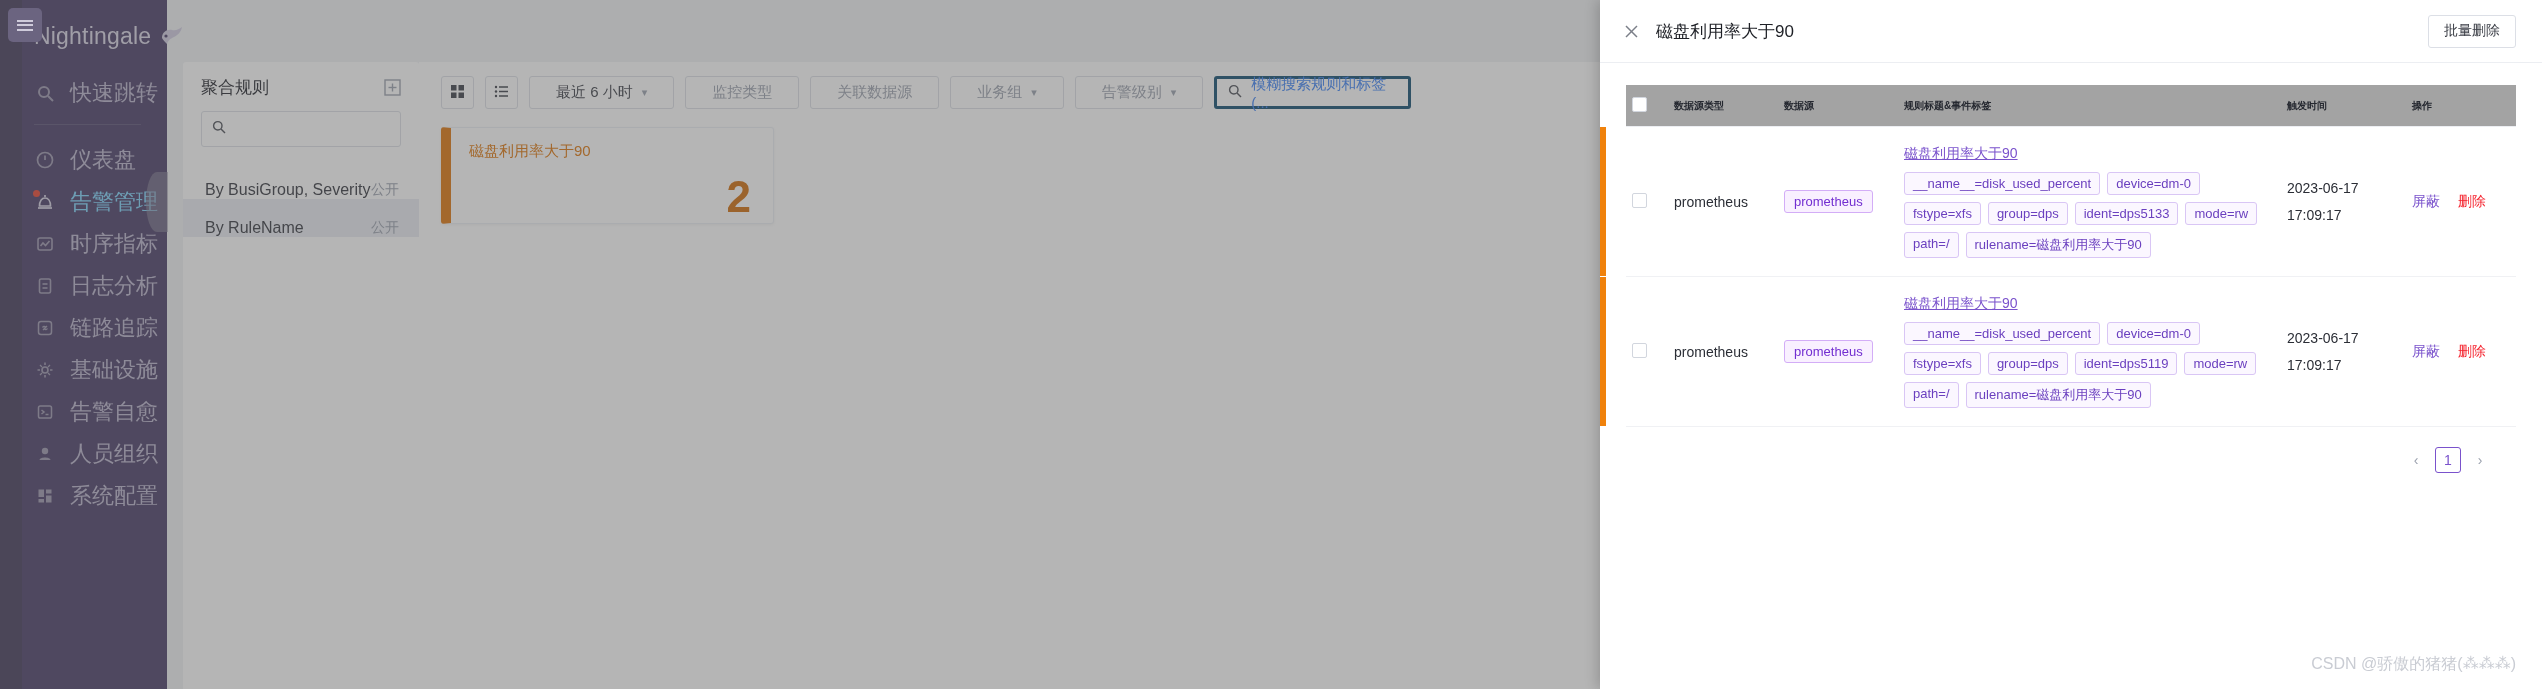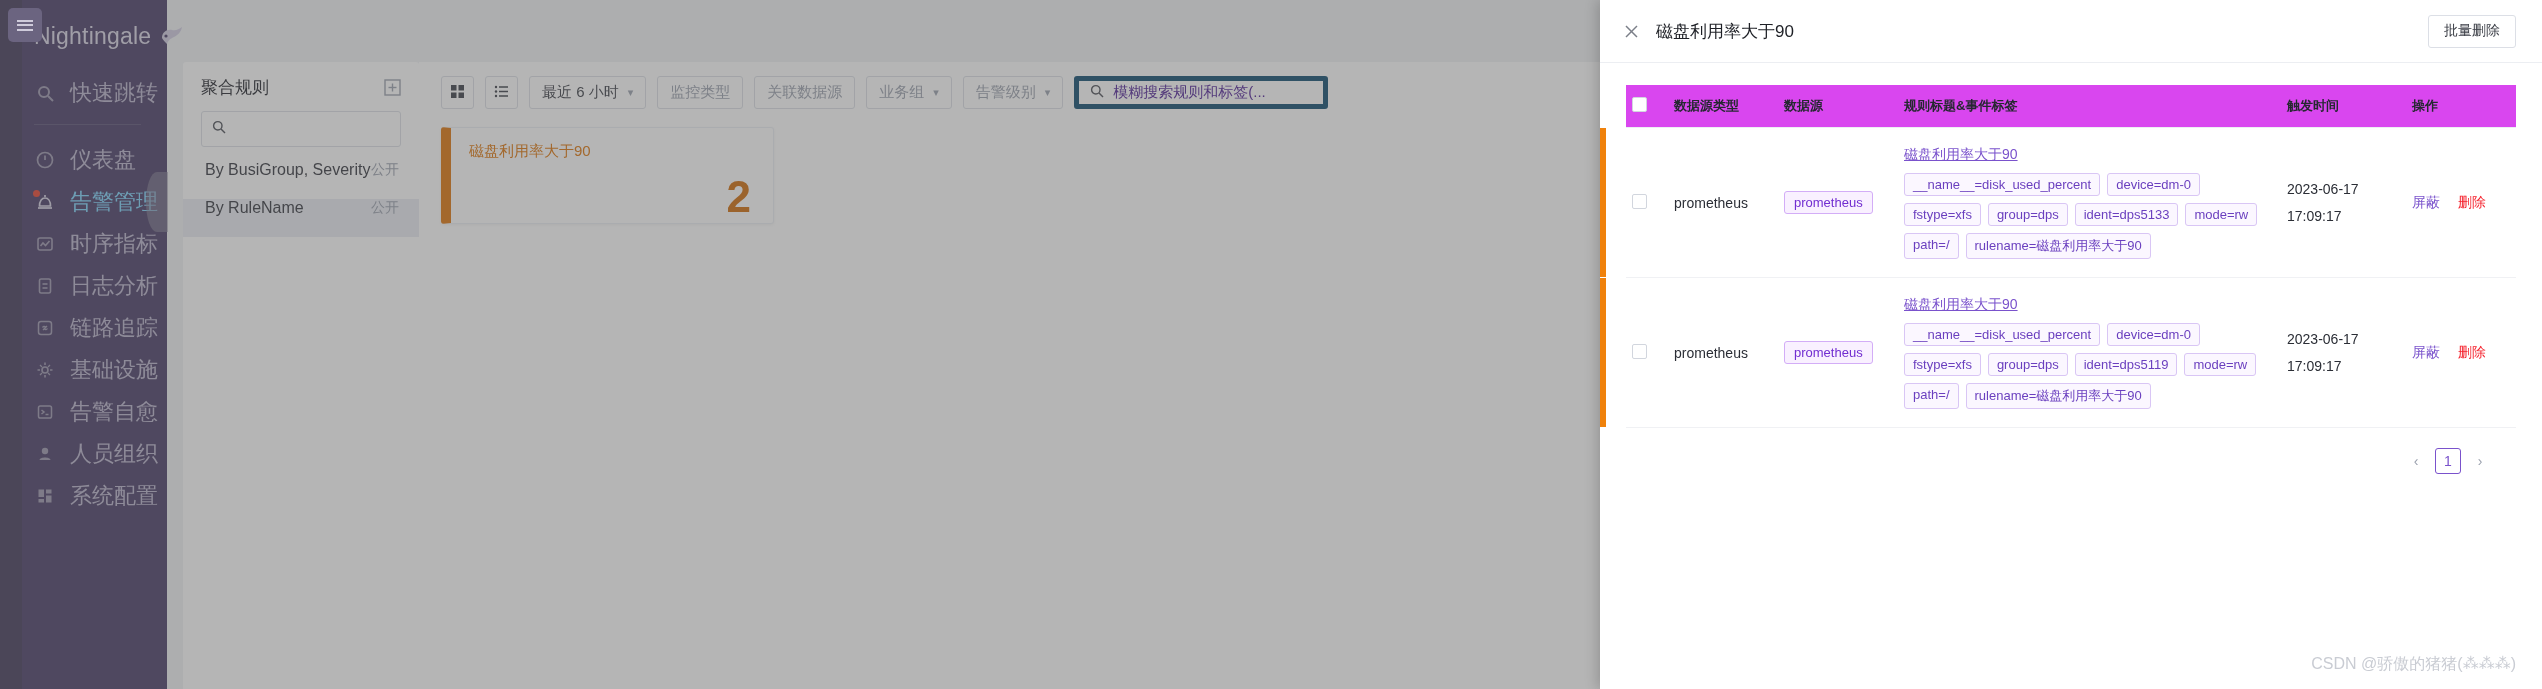--- a/index.html
+++ b/index.html
@@ -80,44 +80,44 @@
     height:36px; border:1px solid #dcdfe6; border-radius:3px;
     display:flex; align-items:center; padding:0 10px; gap:8px;
     background:#fff;
   }
   .agg-search input {
     border:none; outline:none; font-size:15px; width:100%;
     font-family:"Liberation Sans",sans-serif; background:transparent; color:#333;
   }
   .agg-list { padding-top:4px; }
   .agg-item {
-    height:38px; display:flex; align-items:flex-start; justify-content:space-between;
+    height:38px; display:flex; align-items:flex-end; justify-content:space-between;
     padding:0 20px 0 22px; font-size:16px; color:#32343c;
   }
   .agg-item.selected { background:#e9ecf3; }
   .agg-item .tag-pub { font-size:14px; color:#9aa0ad; }
 
   
   #main {
     position:absolute; left:419px; top:62px; right:0; bottom:0;
     background:#ffffff; z-index:4;
   }
   .toolbar { display:flex; align-items:center; gap:11px; padding:14px 0 0 22px; }
   .tb-btn {
     height:33px; min-width:33px; border:1px solid #dcdfe6; border-radius:3px;
     display:flex; align-items:center; justify-content:center; gap:9px;
-    padding:0 12px; font-size:15px; color:#3a3d45; background:#fff; white-space:nowrap;
+    padding:0 26px; font-size:15px; color:#3a3d45; background:#fff; white-space:nowrap;
   }
   .tb-btn.icon-only { padding:0; width:33px; }
   .tb-btn.muted { color:#9aa0ad; }
   .tb-btn .caret { font-size:11px; color:#9aa0ad; }
   .tb-search {
-    height:33px; border:5px solid #0c4a6e; border-radius:3px;
+    height:33px; border:3px solid #0c4a6e; border-radius:3px;
     display:flex; align-items:center; gap:9px; padding:0 11px;
-    width:254px; color:#4c1d95; font-size:15px;
+    width:197px; color:#3b82f6; font-size:15px;
   }
 
   .cards { padding:18px 0 0 22px; display:flex; gap:16px; }
   .alert-card {
     width:333px; height:97px; background:#ffffff; position:relative;
     border:1px solid #eceff4; border-left:10px solid #de7408;
     border-radius:3px; box-shadow:0 1px 3px rgba(0,0,0,.06);
   }
   .alert-card .ac-title {
     position:absolute; left:18px; top:14px;
@@ -140,22 +140,22 @@
   }
   .dw-close { width:18px; height:18px; display:flex; align-items:center; justify-content:center; }
   .dw-title { font-size:17px; color:#1e2026; }
   .dw-bulk {
     margin-left:auto; height:33px; border:1px solid #dcdfe6; border-radius:3px;
     display:flex; align-items:center; padding:0 15px; font-size:14px; color:#3a3d45;
   }
   .dw-body { padding:22px 26px 0 26px; }
   table.alerts { width:100%; border-collapse:collapse; table-layout:fixed; }
   table.alerts thead th {
-    text-align:left; font-size:13px; color:#252830; font-weight:bold;
-    padding:12px 6px; border-bottom:1px solid #eceef2; background:#d946ef;
+    text-align:left; font-size:10px; color:#252830; font-weight:bold;
+    padding:12px 6px; border-bottom:1px solid #eceef2; background:#a3a3a3;
     white-space:nowrap;
   }
   table.alerts tbody td {
     padding:18px 6px; border-bottom:1px solid #f0f1f4;
     font-size:14px; color:#2b2e36; vertical-align:middle;
   }
   tr.alert-row { position:relative; }
   tr.alert-row td:first-child { position:relative; }
   tr.alert-row td:first-child::before {
     content:""; position:absolute; left:-26px; top:0; bottom:0;

